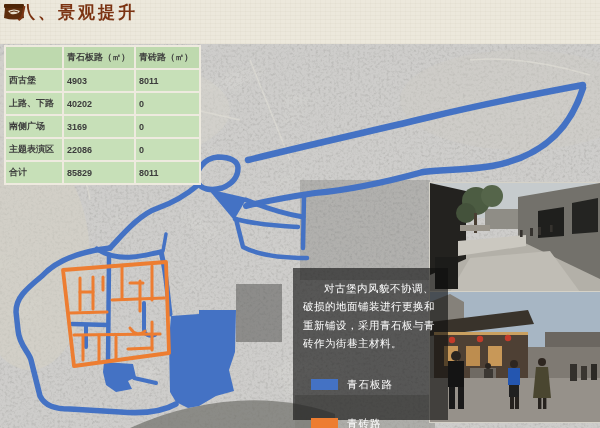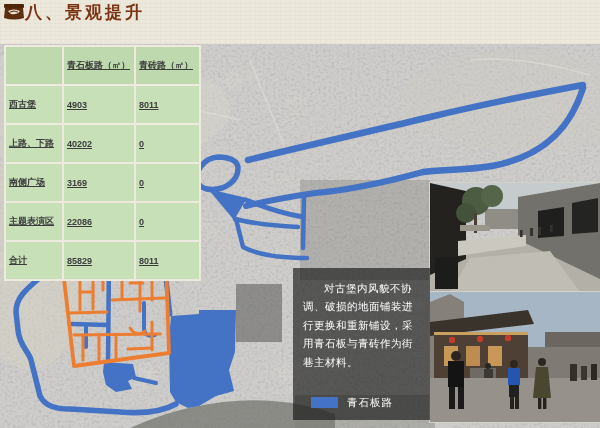--- a/index.html
+++ b/index.html
@@ -5,39 +5,39 @@
   html,body{margin:0;padding:0;}
   body{font-family:"Liberation Sans","DejaVu Sans",sans-serif;}
   #slide{position:relative;width:600px;height:428px;overflow:hidden;
     background:#ece8dc;
     background-image:
       repeating-linear-gradient(0deg, rgba(170,158,132,.07) 0 1px, transparent 1px 4px),
       repeating-linear-gradient(90deg, rgba(170,158,132,.05) 0 1px, transparent 1px 5px);
   }
   
   .logo{position:absolute;left:3px;top:3px;width:22px;height:18px;}
-  .title{position:absolute;left:25px;top:1px;font-size:17px;font-weight:bold;
+  .title{position:absolute;left:18px;top:1px;font-size:17px;font-weight:bold;
     color:#7b3312;letter-spacing:3px;font-family:"DejaVu Serif","Liberation Serif",serif;}
   .subtitle{position:absolute;left:25px;top:23px;font-size:12.5px;font-weight:bold;
     color:#7b3312;letter-spacing:1px;font-family:"DejaVu Serif","Liberation Serif",serif;}
   
   .map{position:absolute;left:0;top:44px;width:600px;height:384px;}
   
   .tbl{position:absolute;left:4px;top:45px;width:179px;height:88px;border-collapse:collapse;
     table-layout:fixed;font-size:9px;color:#3c3c3c;}
-  .tbl td{border:2px solid #eeeadf;background:#c7e0b8;padding:12px 3px;font-weight:bold;
-    white-space:nowrap;overflow:hidden;text-decoration:underline;}
+  .tbl td{border:2px solid #eeeadf;background:#c7e0b8;padding:4px 3px;font-weight:bold;
+    white-space:nowrap;overflow:hidden;}
   .tbl tr.hd td{background:#bed9ae;}
   .tbl td.c0{width:50px;} .tbl td.c1{width:64px;} .tbl td.c2{width:57px;margin-left:15px;}
   
   .photo{position:absolute;left:430px;width:170px;outline:1px solid #d5d2c8;}
   #photo1{top:183px;height:109px;}
   #photo2{top:292px;height:130px;}
   
-  .panel{position:absolute;left:293px;top:268px;width:137px;height:152px;
+  .panel{position:absolute;left:293px;top:268px;width:155px;height:152px;
     background:rgba(15,15,15,.62);color:#fff;box-sizing:border-box;padding:11px 10px 8px 10px;}
   .panel p{margin:0;font-size:10.5px;line-height:1.75;text-indent:2em;letter-spacing:.5px;}
   .leg{margin-top:8px;}
   .leg-row{display:flex;align-items:center;margin-top:25px;}
   .sw{width:27px;height:11px;margin:0 9px 0 8px;flex:0 0 auto;}
   .sw-blue{background:#4472c4;}
   .sw-orange{background:#ed7d31;}
   .leg-label{font-size:10.5px;letter-spacing:1px;}
 </style>
 </head>

